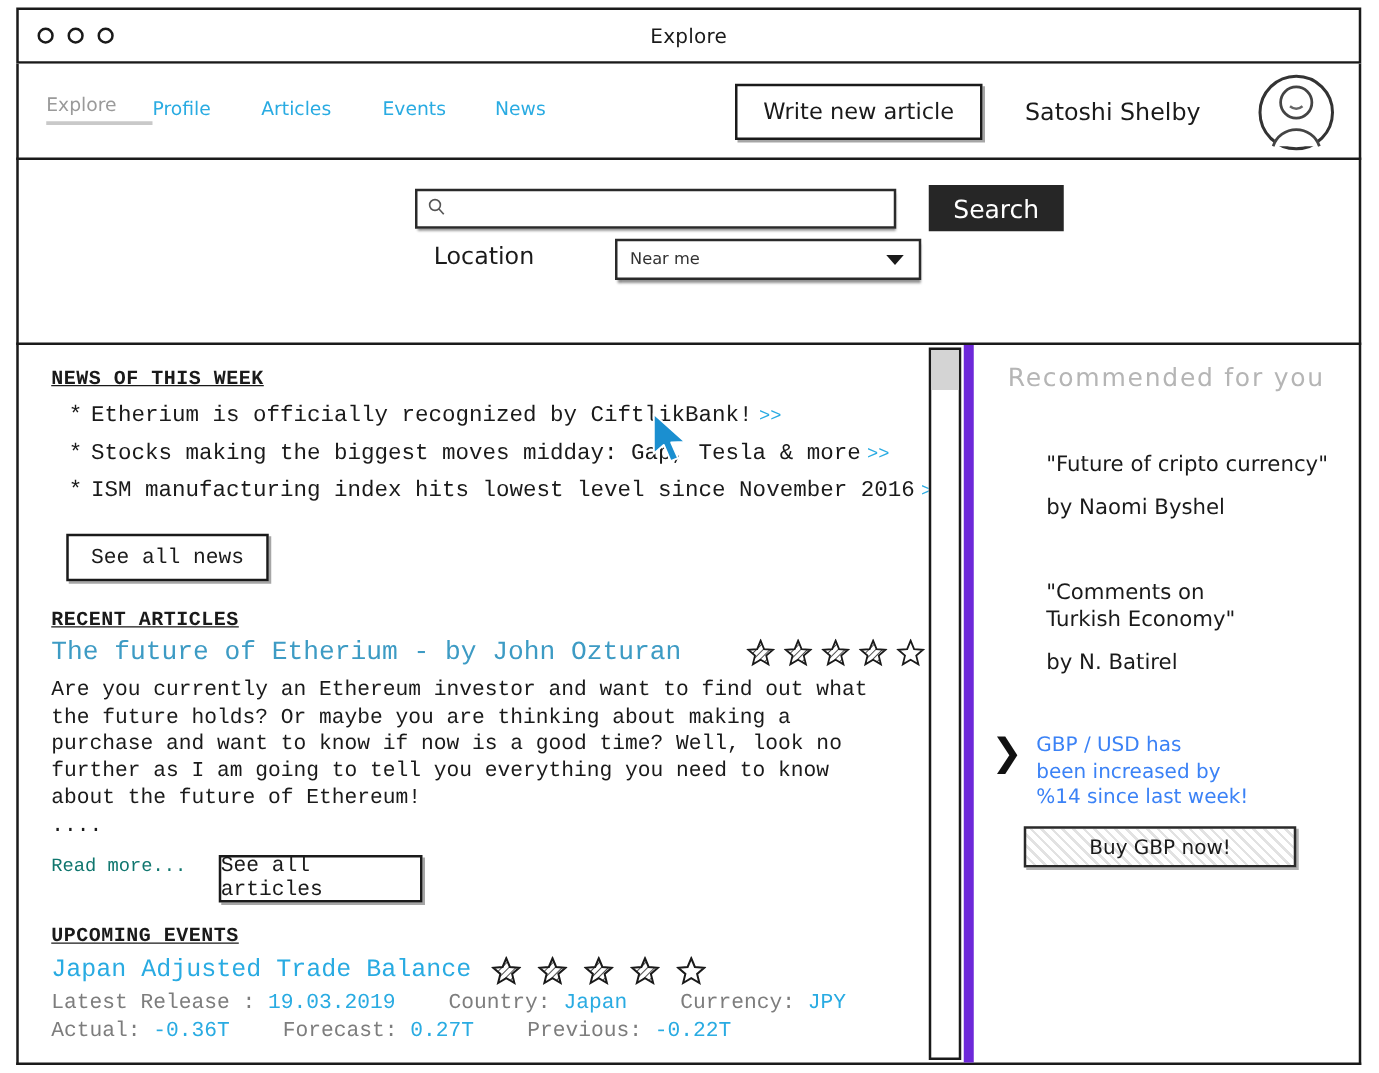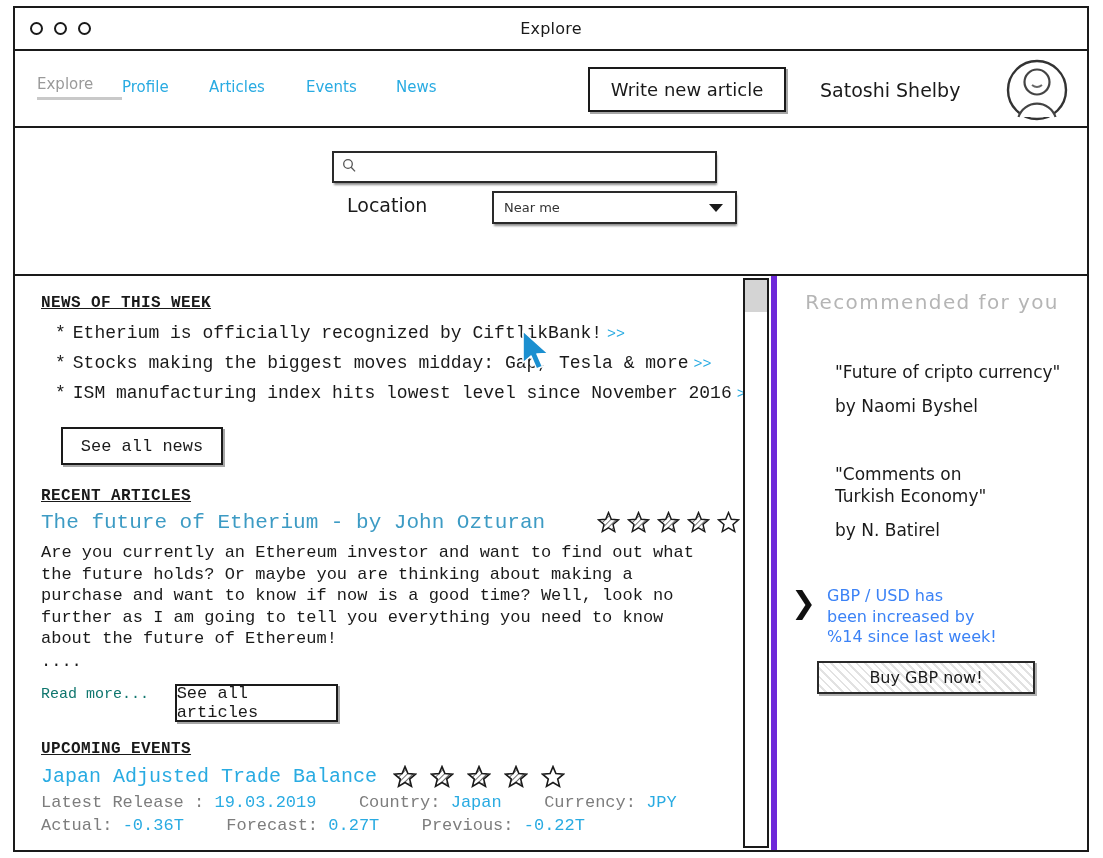--- a/index.html
+++ b/index.html
@@ -144,21 +144,21 @@
   }
   .news-item .star-b { margin-right: 7px; }
   .chev { color: #29abe2; font-size: 15px; margin-left: 5px; cursor: pointer; }
 
   .wire-btn {
     display: inline-flex; align-items: center; justify-content: center;
     border: 2px solid #1a1a1a; background: #fff;
     font-size: 17px; color: #1a1a1a; cursor: pointer;
     box-shadow: 2px 2px 0 rgba(0,0,0,.35);
   }
-  .btn-news { width: 162px; height: 38px; margin: 14px 0 0 20px; }
+  .btn-news { width: 162px; height: 38px; margin: 14px 0 0 12px; }
   .btn-articles { width: 163px; height: 38px; margin: 13px 0 0 16px; }
 
   .sect-articles { margin-top: 22px; }
   .art-title-row { display: flex; align-items: center; margin-top: 6px; gap: 39px; }
   .art-title {
     font-size: 21px; color: #3d9bc4; cursor: pointer; white-space: nowrap;
   }
   .stars { display: flex; align-items: center; gap: 7px; margin-left: 13px; }
   .comments { font-size: 13px; color: #1a1a1a; margin-left: 14px; white-space: nowrap; }
   .art-body {
@@ -186,21 +186,21 @@
     border: 2px solid #1a1a1a; background: #fff;
   }
   .scroll-thumb {
     position: absolute; left: 0; top: 0; width: 100%; height: 32px;
     background: #d4d4d4; cursor: pointer;
   }
 
   
   .rail {
     position: absolute; left: 756px; top: 0; width: 318px; height: 100%;
-    border-left: 6px solid #6d28d9;
+    border-left: 8px solid #6d28d9;
     padding: 14px 16px 0 14px;
   }
   .rail-head {
     font-size: 20px; color: #b5b5b5; text-align: center; letter-spacing: 1.4px;
   }
   .rec-item { display: flex; align-items: flex-start; margin-top: 48px; }
   .rec-item:first-of-type { margin-top: 62px; }
   .stack-icon { width: 30px; flex: none; margin-top: 4px; }
   .stack-icon .bar {
     height: 6px; background: #111; margin-bottom: 4px; border-radius: 2px;
@@ -275,20 +275,21 @@
     <div class="search-input">
       <span class="mag">
         <svg width="15" height="15" viewBox="0 0 15 15">
           <circle cx="6" cy="6" r="4.3" fill="none" stroke="#555" stroke-width="1.3"></circle>
           <line x1="9.2" y1="9.2" x2="13" y2="13.4" stroke="#555" stroke-width="1.3"></line>
         </svg>
       </span>
       <input type="text" placeholder="" style="">
     </div>
 
+    <div class="search-btn">Search</div>
 
     <div class="loc-label">Location</div>
 
     <div class="loc-select">
       <span class="val">Near me</span>
       <span class="caret"></span>
     </div>
 
     <div class="searchin">
       <span class="searchin-label">Search in</span>

